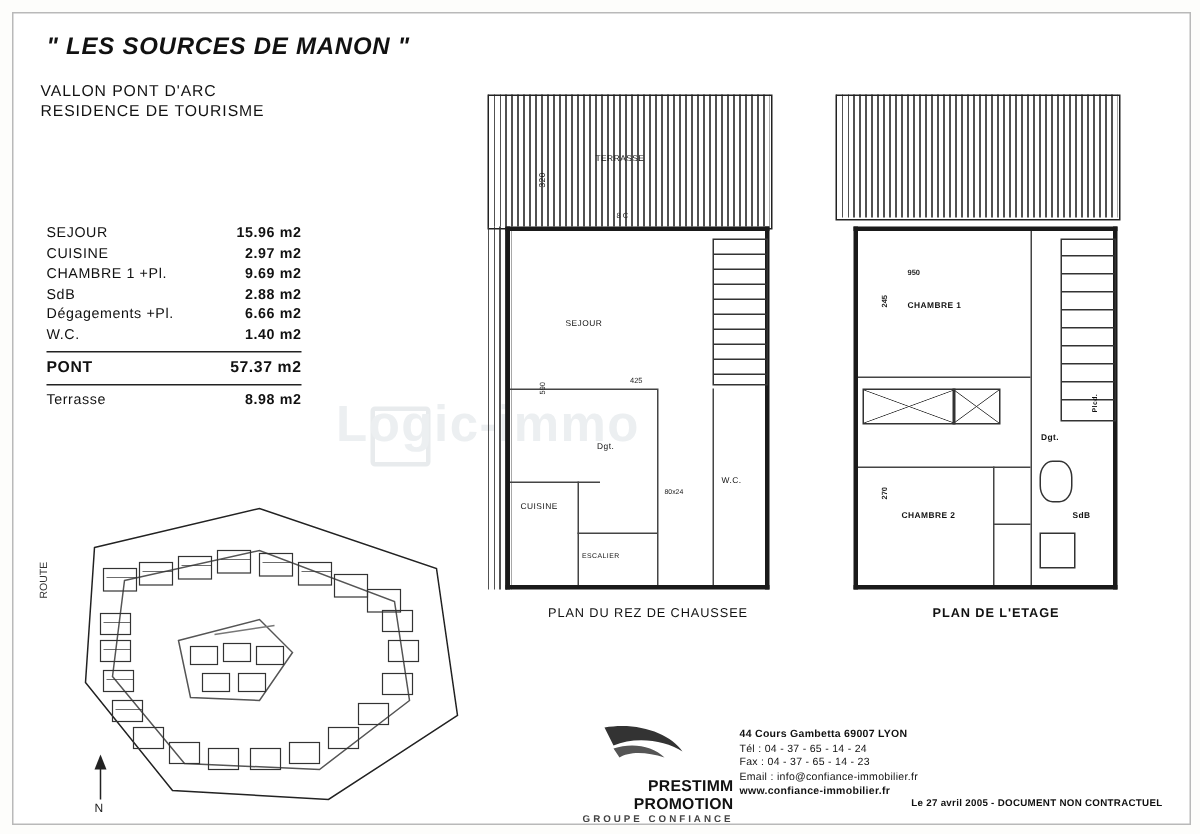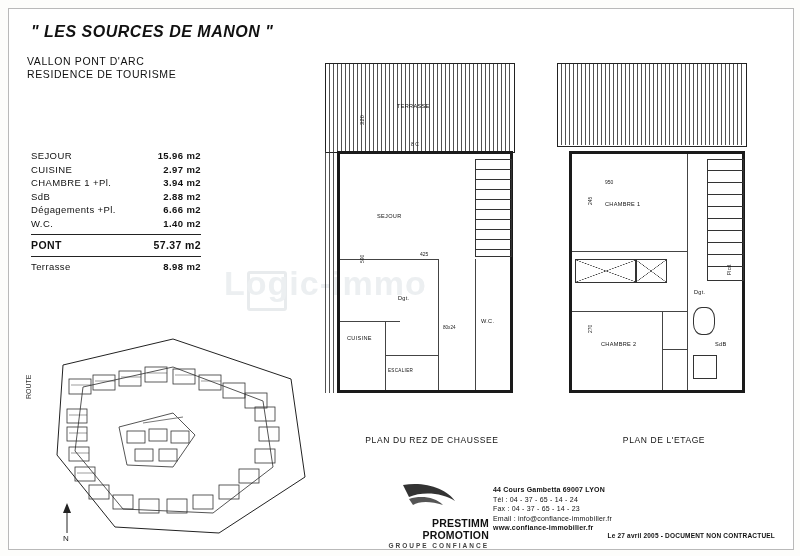--- a/index.html
+++ b/index.html
@@ -21,21 +21,21 @@
   #wm{position:absolute;left:215px;top:255px;font-size:34px;color:#eceff1;font-weight:bold;letter-spacing:1px;user-select:none;}
   #wmbox{position:absolute;left:238px;top:262px;width:34px;height:34px;border:3px solid #e8ebed;border-radius:3px;}
   
   .plan{position:absolute;}
   .hatch{background:
      repeating-linear-gradient(90deg,#333 0 1px,transparent 1px 4px);}
   .wall{position:absolute;background:#1a1a1a;}
   .thin{position:absolute;background:#444;}
   .lbl{position:absolute;font-size:5.6px;color:#111;letter-spacing:.3px;}
   .rot{transform:rotate(-90deg);transform-origin:left top;}
-  .cap{position:absolute;font-size:8.5px;letter-spacing:.6px;color:#111;margin-top:32px;}
+  .cap{position:absolute;font-size:8.5px;letter-spacing:.6px;color:#111;}
   
   #site{position:absolute;left:14px;top:318px;width:300px;height:215px;}
   
   #logo{position:absolute;left:360px;top:470px;width:120px;text-align:right;}
   #logoname{font-size:10.5px;font-weight:bold;letter-spacing:.2px;color:#111;}
   #logosub{font-size:6.5px;font-weight:bold;letter-spacing:2px;color:#444;margin-top:1px;}
   #addr{position:absolute;left:484px;top:476px;font-size:7px;line-height:9.5px;color:#111;letter-spacing:.2px;}
   #addr .bold{font-weight:bold;}
   #note{position:absolute;right:18px;bottom:10px;font-size:6.5px;font-weight:bold;color:#111;letter-spacing:.2px;}
   .dim{position:absolute;font-size:5px;color:#222;}
@@ -60,21 +60,21 @@
       <div class="row">
         <span>SEJOUR</span>
         <span class="n">15.96 m2</span>
       </div>
       <div class="row">
         <span>CUISINE</span>
         <span class="n">2.97 m2</span>
       </div>
       <div class="row">
         <span>CHAMBRE 1 +Pl.</span>
-        <span class="n">3.94 m2</span>
+        <span class="n">9.69 m2</span>
       </div>
       <div class="row">
         <span>SdB</span>
         <span class="n">2.88 m2</span>
       </div>
       <div class="row">
         <span>Dégagements +Pl.</span>
         <span class="n">6.66 m2</span>
       </div>
       <div class="row">
@@ -136,21 +136,21 @@
       <div class="lbl" style="left:63px;top:305px;font-size:4.6px;">ESCALIER</div>
 
       <div class="dim" style="left:86px;top:78px;">8 C</div>
       <div class="dim" style="left:95px;top:188px;">425</div>
       <div class="dim rot" style="left:34px;top:200px;">590</div>
       <div class="dim" style="left:118px;top:262px;font-size:4.6px;">80x24</div>
 
       <div class="cap" style="left:12px;top:340px;width:190px;text-align:center;">PLAN DU REZ DE CHAUSSEE</div>
     </div>
 
-    <div class="plan" id="plan2" style="left:548px;top:54px;width:188px;height:330px;">
+    <div class="plan" id="plan2" style="left:548px;top:54px;width:188px;height:330px;font-weight:bold;">
       <div class="hatch" style="position:absolute;left:0;top:0;width:188px;height:82px;opacity:.85;"></div>
       <div style="position:absolute;left:0;top:0;width:188px;height:82px;border:1px solid #222;"></div>
 
       <div class="wall" style="left:12px;top:88px;width:176px;height:3px;"></div>
       <div class="wall" style="left:12px;top:88px;width:3px;height:242px;"></div>
       <div class="wall" style="left:185px;top:88px;width:3px;height:242px;"></div>
       <div class="wall" style="left:12px;top:327px;width:176px;height:3px;"></div>
 
       <div class="thin" style="left:15px;top:188px;width:115px;height:1px;"></div>
       <div class="thin" style="left:130px;top:91px;width:1px;height:236px;"></div>

